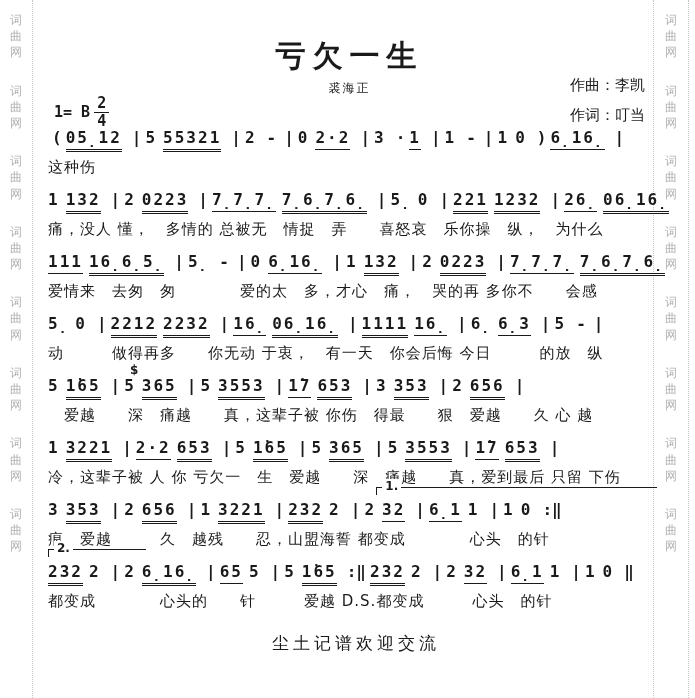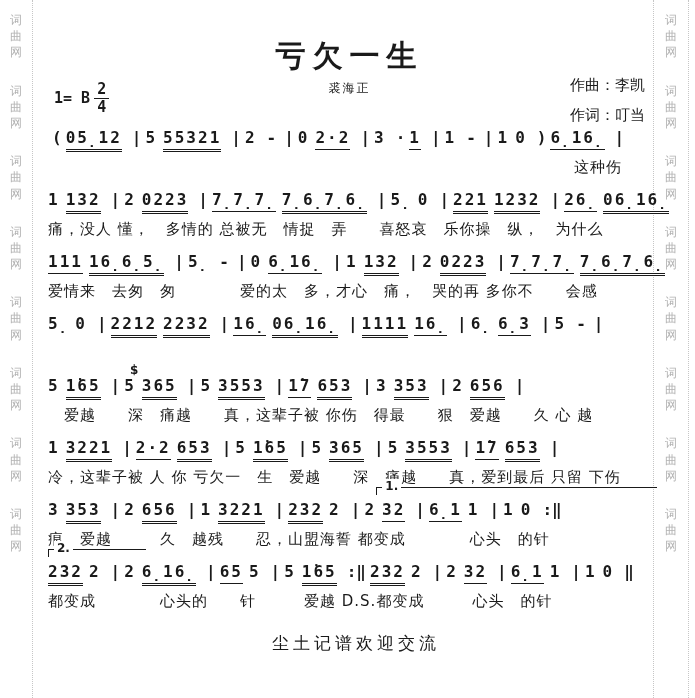--- a/index.html
+++ b/index.html
@@ -17,36 +17,36 @@
   .wm-right{right:0;width:36px;border-left:1px dotted #c6c6c6;border-right:1px dotted #c6c6c6;margin-right:6px;}
   .wm-char{display:block;line-height:1.35;}
   .wm-gap{display:block;height:22px;}
   
   .header{position:absolute;left:48px;right:44px;top:30px;height:100px;}
   .title{position:absolute;top:6px;left:0;right:0;text-align:center;
     font-size:30px;font-weight:bold;letter-spacing:7px;}
   .subtitle{position:absolute;top:50px;left:0;right:0;text-align:center;
     font-size:12px;letter-spacing:2px;}
   .credits{position:absolute;right:6px;top:40px;font-size:15px;line-height:2.0;}
-  .keysig{position:absolute;left:6px;top:52px;font-size:15px;font-weight:bold;
+  .keysig{position:absolute;left:6px;top:66px;font-size:15px;font-weight:bold;
     font-family:"DejaVu Sans Mono",monospace;}
   .frac{display:inline-block;vertical-align:middle;text-align:center;line-height:1;margin-left:4px;}
   .frac .num{display:block;border-bottom:1px solid #1a1a1a;padding:0 3px 1px;}
   .frac .den{display:block;padding-top:1px;}
   
   .score{position:absolute;left:48px;top:128px;width:608px;}
   .score-line{position:relative;margin-bottom:9px;min-height:53px;}
   .notes-row{white-space:nowrap;font-family:"DejaVu Sans Mono",monospace;
     font-weight:bold;font-size:16px;height:29px;}
   .tok{display:inline-block;margin-right:6px;letter-spacing:2px;padding-bottom:2px;}
   .tok.u1{border-bottom:1px solid #1a1a1a;}
   .tok.u2{border-bottom:3px double #1a1a1a;}
   .tok.sym{letter-spacing:0;margin:0 4px;}
   .lyrics-row{white-space:pre;font-size:15px;margin-top:1px;letter-spacing:1px;}
-  .lyrics-row.right{text-align:right;padding-right:34px;}
+  .lyrics-row.right{text-align:left;padding-right:34px;}
   .mark{position:absolute;top:-13px;font-size:12px;font-weight:bold;z-index:2;}
   .mark.bracket{border-top:1px solid #1a1a1a;border-left:1px solid #1a1a1a;height:7px;}
   .mark .mark-label{position:relative;top:-9px;left:5px;background:#fff;padding:0 3px;}
   .mark:not(.bracket) .mark-label{top:0;left:0;}
   
   .footer{position:absolute;left:17px;right:0;top:632px;text-align:center;
     font-size:17px;letter-spacing:4px;}
 </style>
 </head>
 <body>
@@ -142,20 +142,21 @@
       <div class="score-line">
         <div class="notes-row"><span class="tok">1</span><span class="tok u2">132</span><span class="tok sym">|</span><span class="tok">2</span><span class="tok u2">0223</span><span class="tok sym">|</span><span class="tok u1">7̣7̣7̣</span><span class="tok u2">7̣6̣7̣6̣</span><span class="tok sym">|</span><span class="tok">5̣</span><span class="tok">0</span><span class="tok sym">|</span><span class="tok u2">221</span><span class="tok u2">1232</span><span class="tok sym">|</span><span class="tok u1">26̣</span><span class="tok u2">06̣16̣</span></div>
         <div class="lyrics-row">痛，没人 懂，　多情的 总被无　情捉　弄　　喜怒哀　乐你操　纵，　为什么</div>
       </div>
       <div class="score-line">
         <div class="notes-row"><span class="tok u1">111</span><span class="tok u2">16̣6̣5̣</span><span class="tok sym">|</span><span class="tok">5̣</span><span class="tok sym">-</span><span class="tok sym">|</span><span class="tok">0</span><span class="tok u1">6̣16̣</span><span class="tok sym">|</span><span class="tok">1</span><span class="tok u2">132</span><span class="tok sym">|</span><span class="tok">2</span><span class="tok u2">0223</span><span class="tok sym">|</span><span class="tok u1">7̣7̣7̣</span><span class="tok u2">7̣6̣7̣6̣</span></div>
         <div class="lyrics-row">爱情来　去匆　匆　　　　爱的太　多，才心　痛，　哭的再 多你不　　会感</div>
       </div>
       <div class="score-line">
         <div class="notes-row"><span class="tok">5̣</span><span class="tok">0</span><span class="tok sym">|</span><span class="tok u2">2212</span><span class="tok u2">2232</span><span class="tok sym">|</span><span class="tok u1">16̣</span><span class="tok u2">06̣16̣</span><span class="tok sym">|</span><span class="tok u2">1111</span><span class="tok u1">16̣</span><span class="tok sym">|</span><span class="tok">6̣</span><span class="tok u1">6̣3</span><span class="tok sym">|</span><span class="tok">5</span><span class="tok sym">-</span><span class="tok sym">|</span></div>
+        <div class="lyrics-row">动　　　做得再多　　你无动 于衷，　有一天　你会后悔 今日　　　的放　纵</div>
       </div>
       <div class="score-line">
         <div class="mark" style="left: 13%;"><span class="mark-label">$</span></div>
         <div class="notes-row"><span class="tok">5</span><span class="tok u2">1̇65</span><span class="tok sym">|</span><span class="tok">5</span><span class="tok u2">365</span><span class="tok sym">|</span><span class="tok">5</span><span class="tok u2">3553</span><span class="tok sym">|</span><span class="tok u1">1̇7</span><span class="tok u2">653</span><span class="tok sym">|</span><span class="tok">3</span><span class="tok u2">353</span><span class="tok sym">|</span><span class="tok">2</span><span class="tok u2">656</span><span class="tok sym">|</span></div>
         <div class="lyrics-row">　爱越　　深　痛越　　真，这辈子被 你伤　得最　　狠　爱越　　久 心 越</div>
       </div>
       <div class="score-line">
         <div class="notes-row"><span class="tok">1</span><span class="tok u2">3221</span><span class="tok sym">|</span><span class="tok u1">2·2</span><span class="tok u2">653</span><span class="tok sym">|</span><span class="tok">5</span><span class="tok u2">1̇65</span><span class="tok sym">|</span><span class="tok">5</span><span class="tok u2">365</span><span class="tok sym">|</span><span class="tok">5</span><span class="tok u2">3553</span><span class="tok sym">|</span><span class="tok u1">1̇7</span><span class="tok u2">653</span><span class="tok sym">|</span></div>
         <div class="lyrics-row">冷，这辈子被 人 你 亏欠一　生　爱越　　深　痛越　　真，爱到最后 只留 下伤</div>
       </div>

